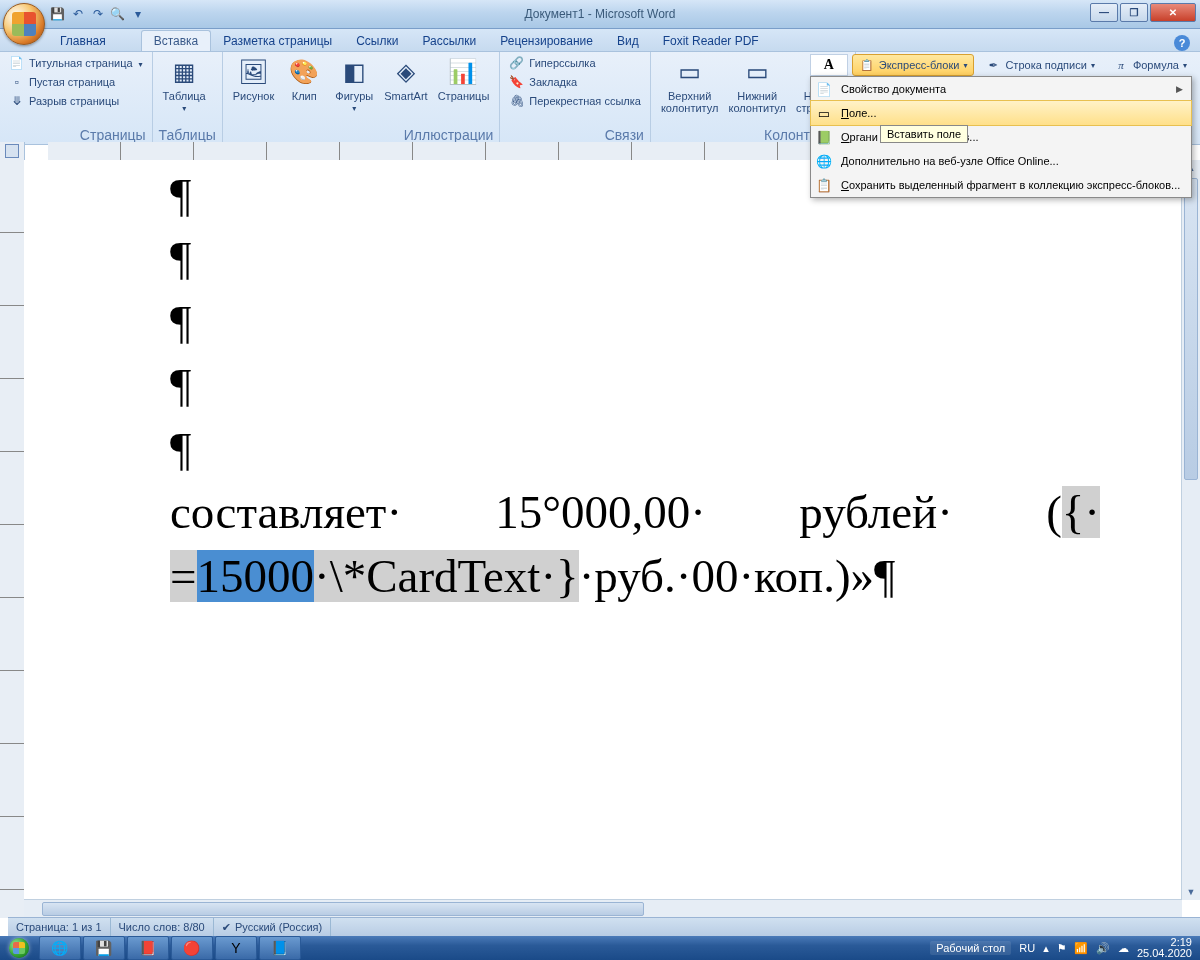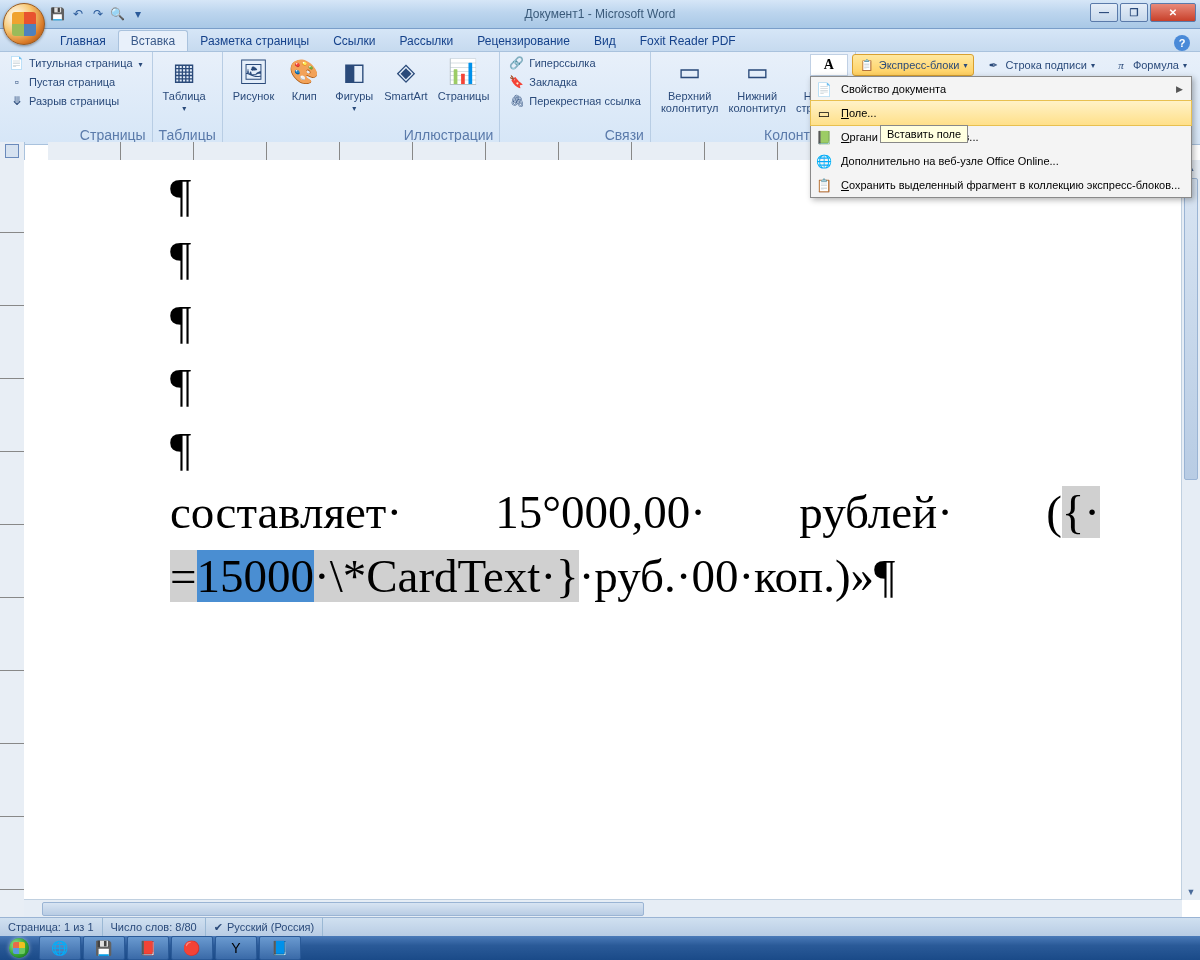--- a/index.html
+++ b/index.html
@@ -9,21 +9,21 @@
 .office-btn::after{content:"";width:24px;height:24px;background:conic-gradient(#e8522f 0 25%,#4f81bd 25% 50%,#9bbb59 50% 75%,#f0a22f 75% 100%);border-radius:3px;}
 .qat{margin-left:50px;display:flex;gap:4px;align-items:center;}
 .qat span{width:16px;height:16px;display:inline-flex;align-items:center;justify-content:center;color:#2a5a9a;font-size:12px;}
 .title{position:absolute;left:50%;transform:translateX(-50%);color:#3a5a7a;font-size:12px;}
 .winbtns{position:absolute;right:4px;top:3px;display:flex;gap:2px;}
 .winbtn{width:26px;height:17px;border:1px solid #5a7aaa;border-radius:2px;background:linear-gradient(#e6eef8,#c6d8ec);display:flex;align-items:center;justify-content:center;font-size:10px;color:#2a4a7a;font-weight:bold;}
 .winbtn.close{background:linear-gradient(#e88a7a,#c8402a);color:#fff;width:44px;}
 
 .tabbar{height:22px;background:linear-gradient(#d6e6f7,#c6daef);display:flex;align-items:flex-end;padding-left:48px;border-bottom:1px solid #a9c2dd;}
 .tab{padding:3px 12px;color:#15428b;cursor:default;font-size:12px;}
-.tab.active{background:#e8f0fa;border:1px solid #a9c2dd;border-bottom:none;border-radius:3px 3px 0 0;color:#3a5a8a;}
+.tab.active{background:#e8f0fa;border:1px solid #a9c2dd;border-bottom:none;border-radius:3px 3px 0 0;color:#3a5a8a;margin-left:23px;}
 .helpbtn{margin-left:auto;margin-right:10px;width:16px;height:16px;border-radius:50%;background:#4a8ad8;color:#fff;display:flex;align-items:center;justify-content:center;font-size:11px;font-weight:bold;}
 
 .ribbon{height:92px;background:linear-gradient(#e8f0fa,#d6e6f7);border-bottom:1px solid #a9c2dd;display:flex;position:relative;}
 .group{border-right:1px solid #b8cde4;padding:2px 6px;display:flex;flex-direction:column;height:90px;}
 .group-body{flex:1;display:flex;align-items:flex-start;gap:2px;}
 .group-label{text-align:right;color:#5a7aaa;font-size:14px;padding-bottom:1px;}
 .smallbtn{display:flex;align-items:center;gap:4px;padding:1px 3px;color:#2a4a7a;font-size:11px;white-space:nowrap;}
 .smallbtn .ic{width:16px;height:16px;display:inline-flex;align-items:center;justify-content:center;font-size:12px;}
 .vstack{display:flex;flex-direction:column;gap:1px;}
 .bigbtn{display:flex;flex-direction:column;align-items:center;gap:2px;padding:2px 4px;color:#2a4a7a;font-size:11px;text-align:center;min-width:40px;}
@@ -44,21 +44,21 @@
 .fieldcode{background:#d0d0d0;}
 .sel{background:#4a8ed2;color:#000;}
 .justify{text-align:justify;text-align-last:justify;}
 
 .vscroll{position:absolute;right:0;top:160px;bottom:60px;width:18px;background:#e6edf5;border-left:1px solid #c0d0e0;}
 .vscroll .thumb{position:absolute;left:2px;right:2px;top:18px;height:300px;background:linear-gradient(#d8e4f2,#b8cce4);border:1px solid #9ab4d4;border-radius:2px;}
 .vscroll .arr{position:absolute;left:0;right:0;height:16px;display:flex;align-items:center;justify-content:center;color:#4a6a9a;font-size:9px;}
 .hscroll{position:absolute;left:24px;right:18px;bottom:42px;height:18px;background:#e6edf5;border-top:1px solid #c0d0e0;}
 .hscroll .thumb{position:absolute;top:2px;bottom:2px;left:18px;width:600px;background:linear-gradient(#d8e4f2,#b8cce4);border:1px solid #9ab4d4;border-radius:2px;}
 
-.statusbar{position:absolute;left:0;right:0;bottom:24px;height:18px;background:linear-gradient(#d0e0f0,#b8cce4);border-top:1px solid #9ab4d4;display:flex;align-items:center;font-size:11px;color:#2a4a7a;}
+.statusbar{position:absolute;left:8px;right:0;bottom:24px;height:18px;background:linear-gradient(#d0e0f0,#b8cce4);border-top:1px solid #9ab4d4;display:flex;align-items:center;font-size:11px;color:#2a4a7a;}
 .status-seg{padding:0 8px;border-right:1px solid #9ab8d4;height:100%;display:flex;align-items:center;gap:4px;}
 .status-right{margin-left:auto;display:flex;align-items:center;gap:2px;padding-right:6px;}
 .viewbtn{width:18px;height:14px;border:1px solid #8aa6c8;background:#e0eaf5;}
 .viewbtn.active{background:#f8d898;border-color:#d0a050;}
 .zoomslider{width:100px;height:4px;background:#a0b8d4;position:relative;margin:0 6px;}
 .zoomslider .knob{width:8px;height:12px;background:#6a8abb;position:absolute;top:-4px;left:72px;border-radius:2px;}
 
 .taskbar{position:absolute;left:0;right:0;bottom:0;height:24px;background:linear-gradient(#4a7ab8,#2a5a98 40%,#1a4a88);display:flex;align-items:center;}
 .startbtn{width:38px;height:24px;display:flex;align-items:center;justify-content:center;}
 .startorb{width:20px;height:20px;border-radius:50%;background:radial-gradient(circle at 35% 35%,#9ee89e,#3aa83a 50%,#0a6a0a);box-shadow:0 0 4px rgba(255,255,255,.5);position:relative;}
@@ -316,13 +316,26 @@
 <div class="taskbar">
   <div class="startbtn">
       <div class="startorb"></div>
     </div>
   <div class="taskbtn">🌐</div>
   <div class="taskbtn">💾</div>
   <div class="taskbtn">📕</div>
   <div class="taskbtn">🔴</div>
   <div class="taskbtn">Y</div>
   <div class="taskbtn">📘</div>
+  <div class="tray">
+    <span class="lbl">Рабочий стол</span>
+    <span>RU</span>
+    <span>▴</span>
+    <span>⚑</span>
+    <span>📶</span>
+    <span>🔊</span>
+    <span>☁</span>
+    <div class="clock">
+      <div>2:19</div>
+      <div>25.04.2020</div>
+    </div>
+  </div>
 </div>
 
 </body></html>

